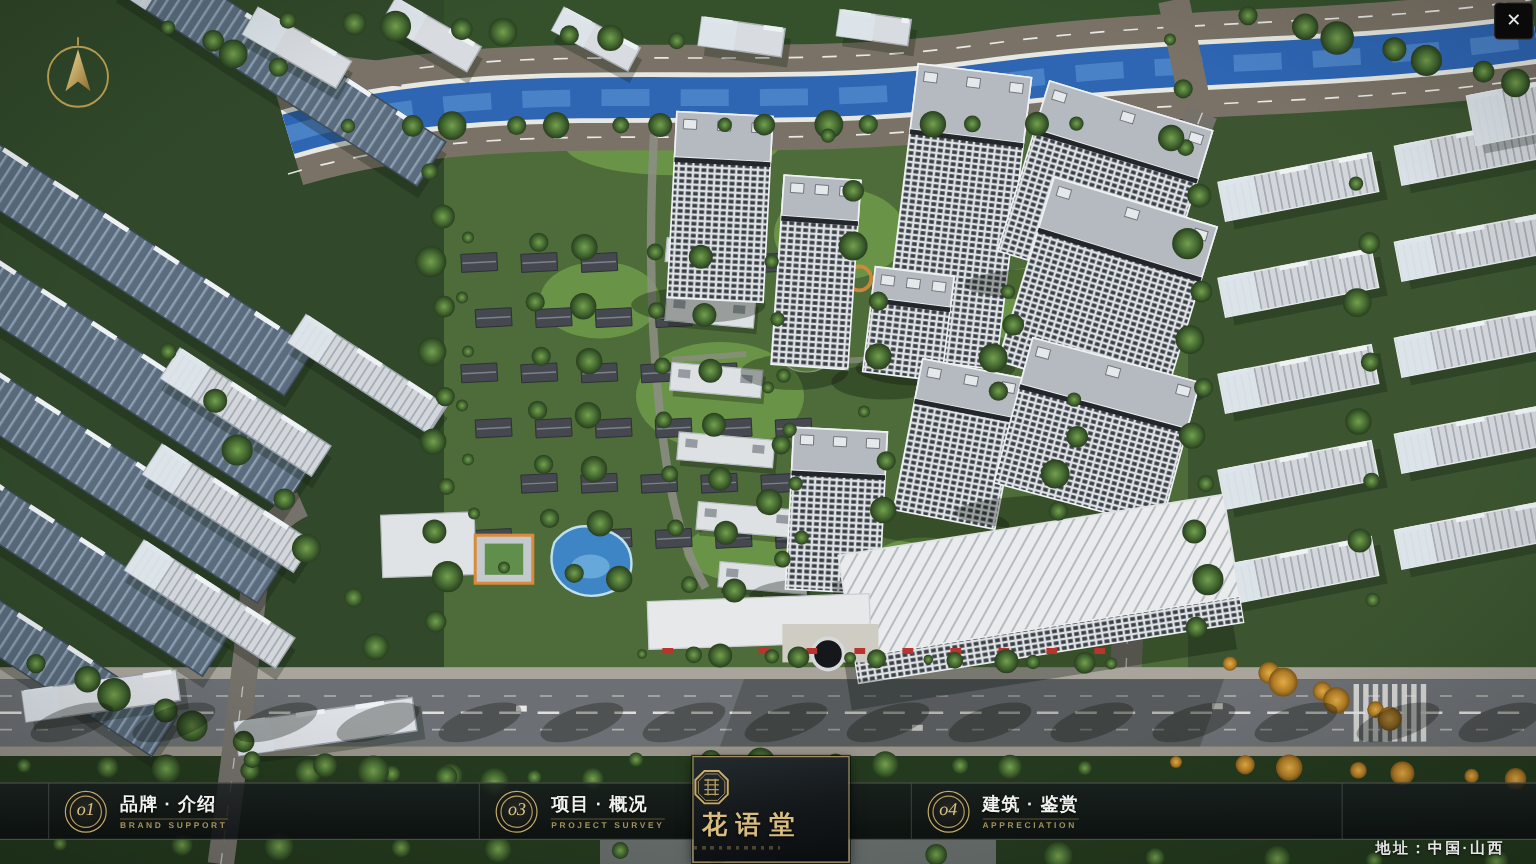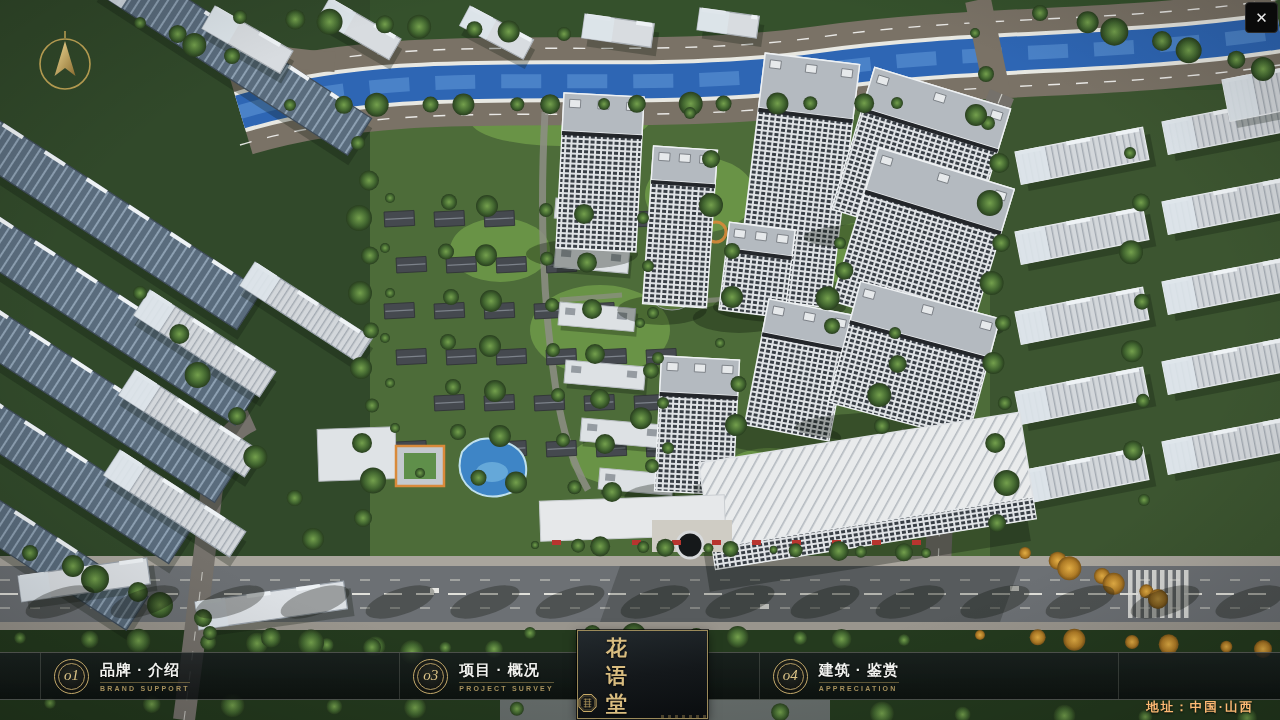--- a/index.html
+++ b/index.html
@@ -32,28 +32,28 @@
   .labels{display:flex;flex-direction:column;min-width:0;}
   .cn{font-size:15px;font-weight:700;color:#f1f2ef;letter-spacing:1px;white-space:nowrap;
     text-shadow:0 1px 2px rgba(0,0,0,.8);}
   .en{font-size:7px;font-weight:700;color:#a5905c;letter-spacing:2.2px;white-space:nowrap;
     border-top:1px solid rgba(190,165,100,.45);margin-top:2px;padding-top:2px;overflow:hidden;}
 
   
   .logo-panel{position:absolute;left:577px;top:630px;width:131px;height:89px;box-sizing:border-box;
     border:1px solid #9b8a5a;background:linear-gradient(172deg,#232a2e 0%,#14181b 50%,#0a0d0f 100%);
     box-shadow:0 0 0 1px rgba(0,0,0,.65),0 3px 10px rgba(0,0,0,.55);
-    display:flex;flex-direction:row;align-items:flex-end;justify-content:center;gap:2px;}
+    display:flex;flex-direction:column;align-items:flex-start;justify-content:center;gap:2px;}
   .logo-title{font-family:"Liberation Serif",serif;font-weight:700;font-size:21px;color:#d9bd80;
     letter-spacing:7px;padding-left:7px;text-shadow:0 1px 2px rgba(0,0,0,.9);}
   .logo-sub{width:72px;height:3px;opacity:.5;margin-top:2px;
     background:repeating-linear-gradient(90deg,#8a7648 0 3px,transparent 3px 7px);}
 
   
-  .address{position:absolute;right:26px;top:699px;font-size:12.5px;font-weight:700;color:#fdba74;
+  .address{position:absolute;right:26px;top:699px;font-size:12.5px;font-weight:700;color:#e5e5e5;
     letter-spacing:2px;text-shadow:0 1px 2px rgba(0,0,0,.8);}
 </style>
 </head>
 <body>
 
 <div class="stage">
 
   <svg id="scene" width="1280" height="720" viewBox="0 0 1280 720">
     <defs>
       <pattern id="win" width="6" height="5" patternUnits="userSpaceOnUse">

